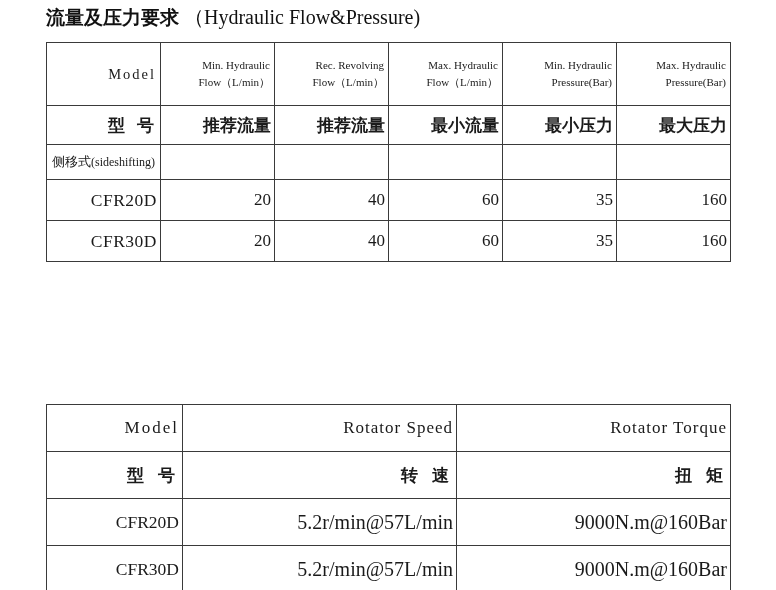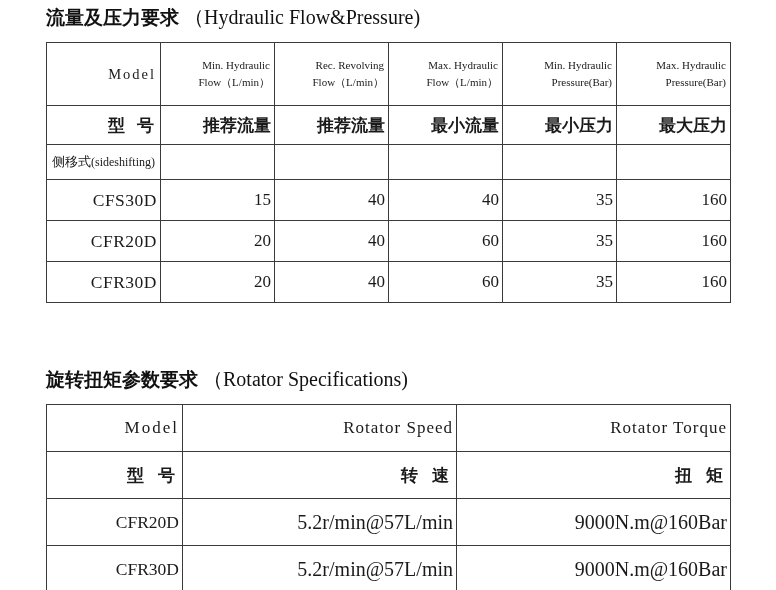--- a/index.html
+++ b/index.html
@@ -199,52 +199,40 @@
       <tr>
         <td class="grp">
           <span>侧移式</span><span class="en">(sideshifting)</span>
         </td>
         <td></td>
         <td></td>
         <td></td>
         <td></td>
         <td></td>
       </tr>
-      <tr>
-        <td class="model-cell">CFS30D</td>
-        <td class="val">15</td>
-        <td class="val">40</td>
-        <td class="val">40</td>
-        <td class="val">35</td>
-        <td class="val">160</td>
-      </tr>
 
       <tr>
         <td class="model-cell">CFR20D</td>
         <td class="val">20</td>
         <td class="val">40</td>
         <td class="val">60</td>
         <td class="val">35</td>
         <td class="val">160</td>
       </tr>
       <tr>
         <td class="model-cell">CFR30D</td>
         <td class="val">20</td>
         <td class="val">40</td>
         <td class="val">60</td>
         <td class="val">35</td>
         <td class="val">160</td>
       </tr>
     </tbody>
   </table>
 
-  <div class="section-title" id="title-rotator">
-    <span class="cn">旋转扭矩参数要求</span>
-    <span class="en">（Rotator Specifications)</span>
-  </div>
 
   <table class="spec" id="rotator-table">
     <colgroup>
       <col style="width:136px">
       <col style="width:274px">
       <col style="width:274px">
     </colgroup>
     <tbody>
       <tr>
         <td class="hdr-en model">Model</td>

